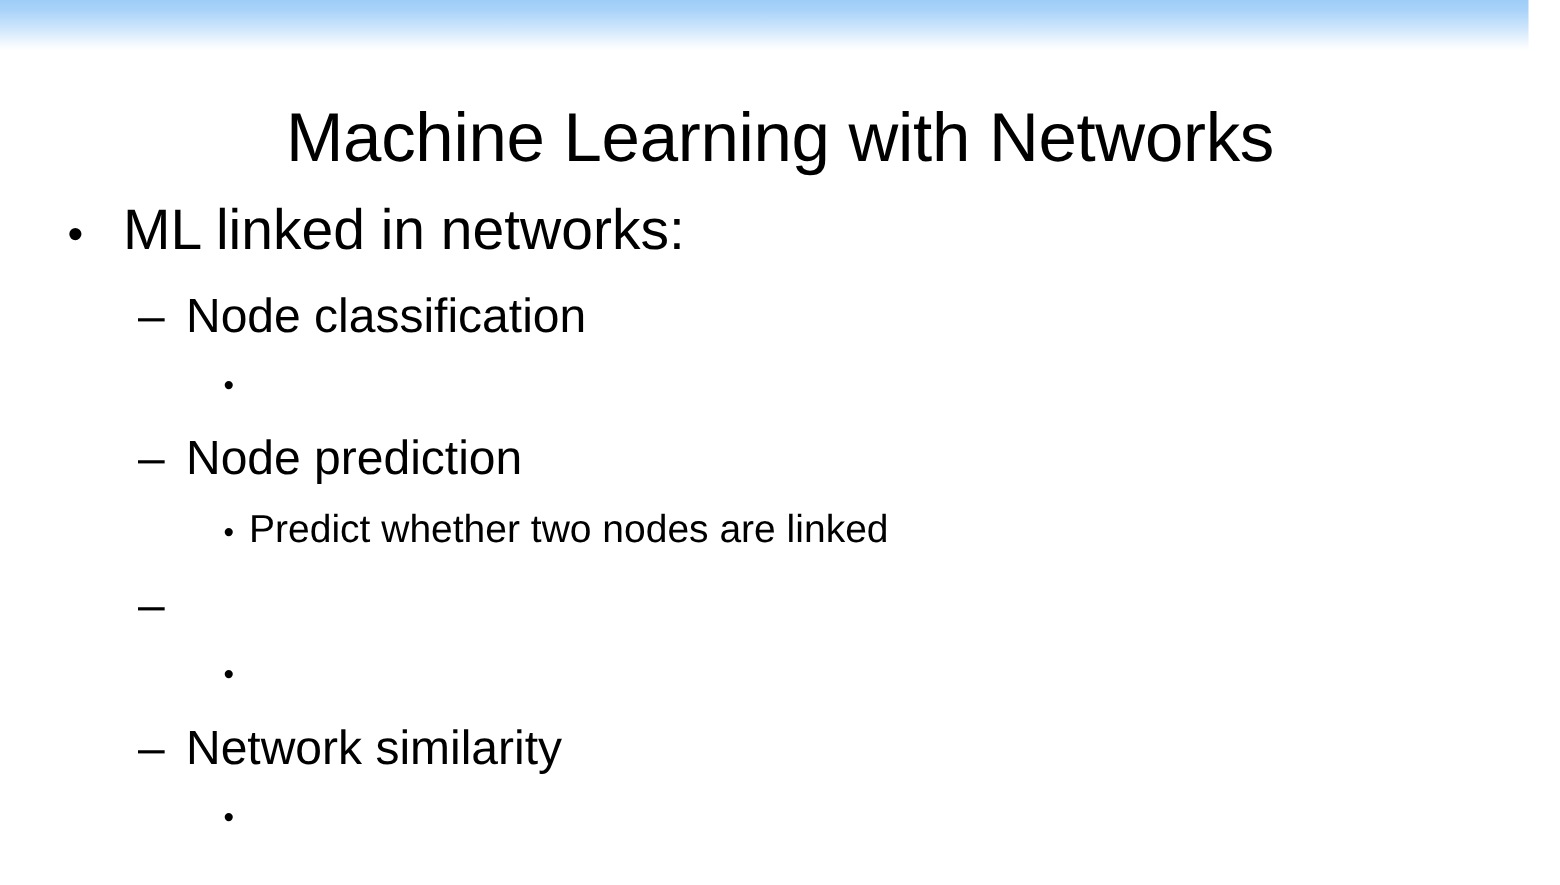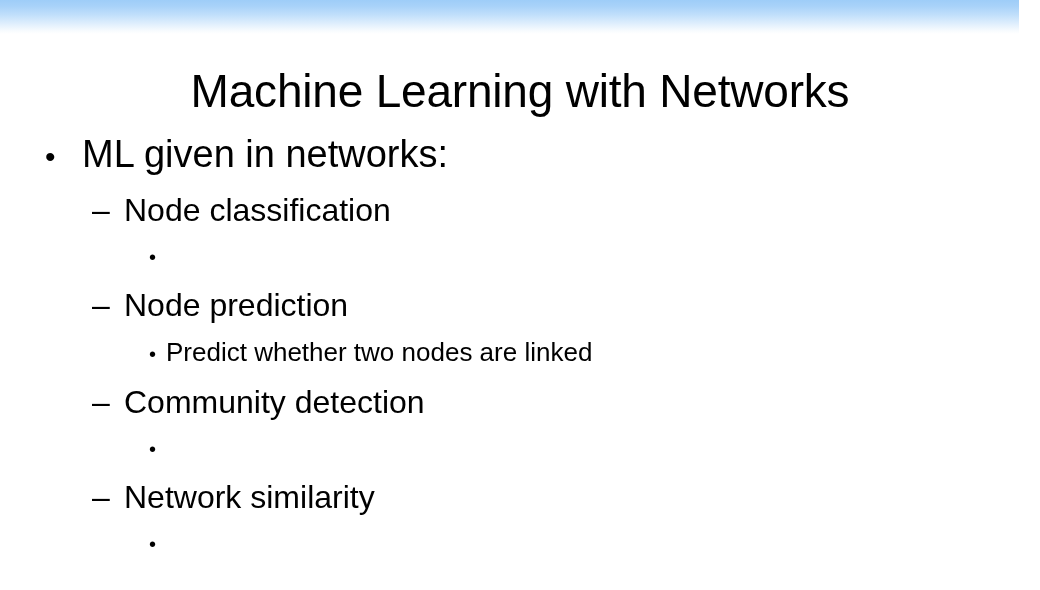--- a/index.html
+++ b/index.html
@@ -119,21 +119,21 @@
 <div class="slide">
 
   <div class="top-band"></div>
 
   <h1 class="slide-title">Machine Learning with Networks</h1>
 
   <div class="body-outline">
 
     <div class="bullet-row lvl1">
       <span class="marker">•</span>
-      <span class="btext">ML given in networks:</span>
+      <span class="btext">ML linked in networks:</span>
     </div>
 
     <div class="bullet-row lvl2">
       <span class="marker">–</span>
       <span class="btext">Node classification</span>
     </div>
 
     <div class="bullet-row lvl3">
       <span class="marker">•</span>
     </div>
@@ -143,21 +143,20 @@
       <span class="btext">Node prediction</span>
     </div>
 
     <div class="bullet-row lvl3">
       <span class="marker">•</span>
       <span class="btext">Predict whether two nodes are linked</span>
     </div>
 
     <div class="bullet-row lvl2">
       <span class="marker">–</span>
-      <span class="btext">Community detection</span>
     </div>
 
     <div class="bullet-row lvl3">
       <span class="marker">•</span>
     </div>
 
     <div class="bullet-row lvl2">
       <span class="marker">–</span>
       <span class="btext">Network similarity</span>
     </div>

